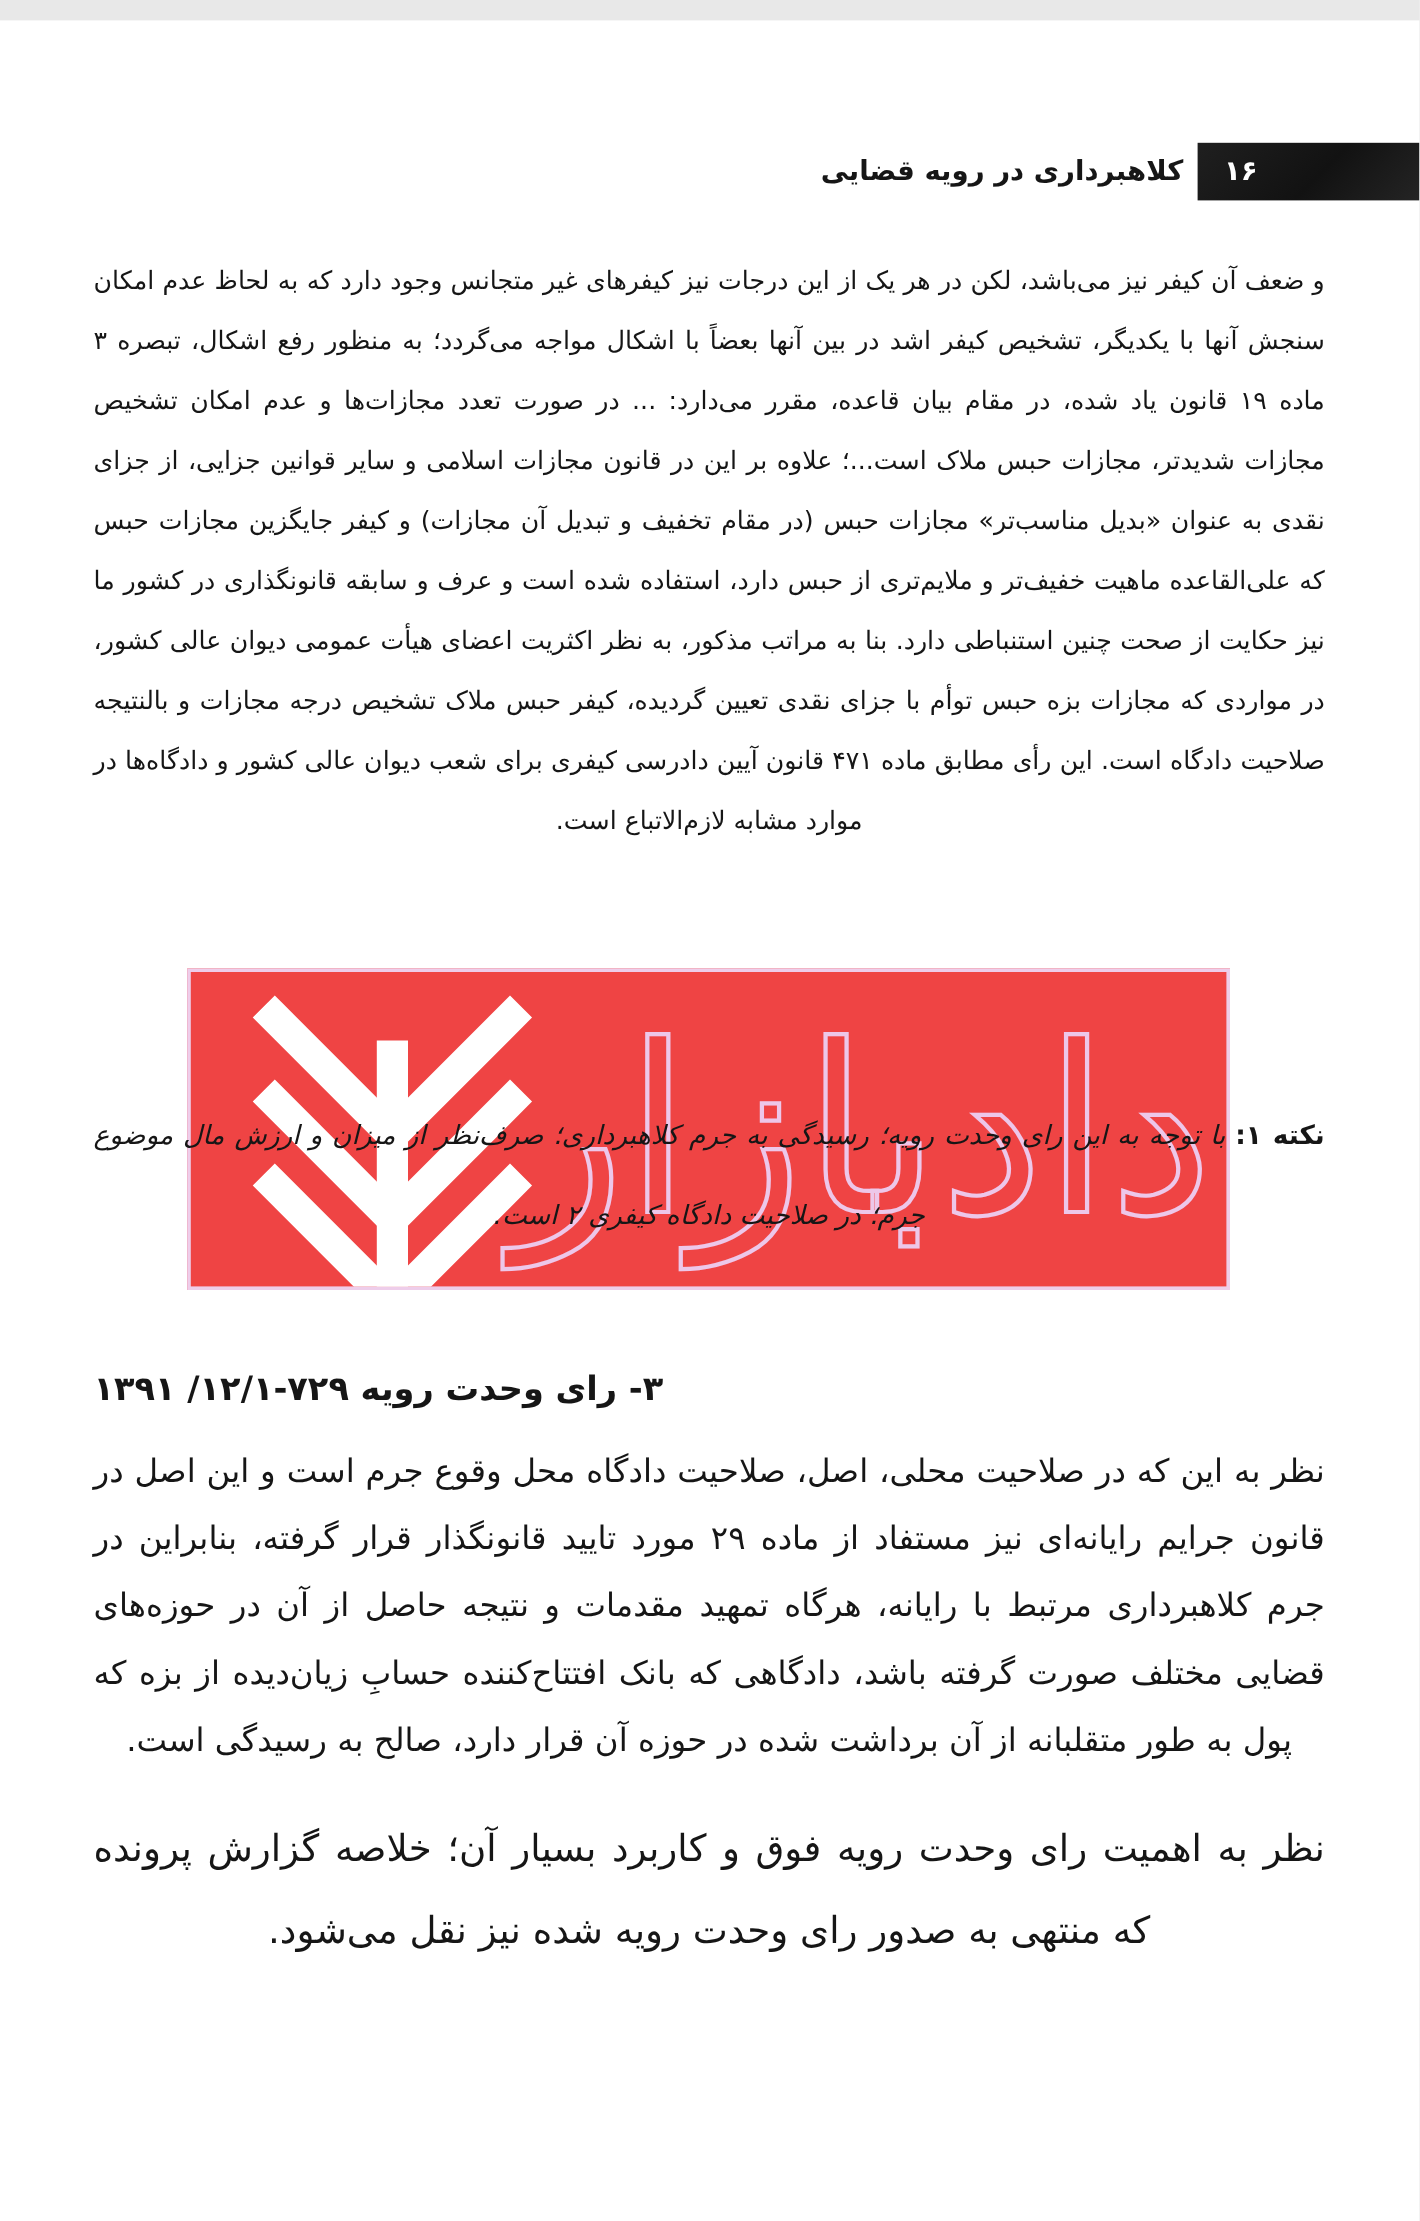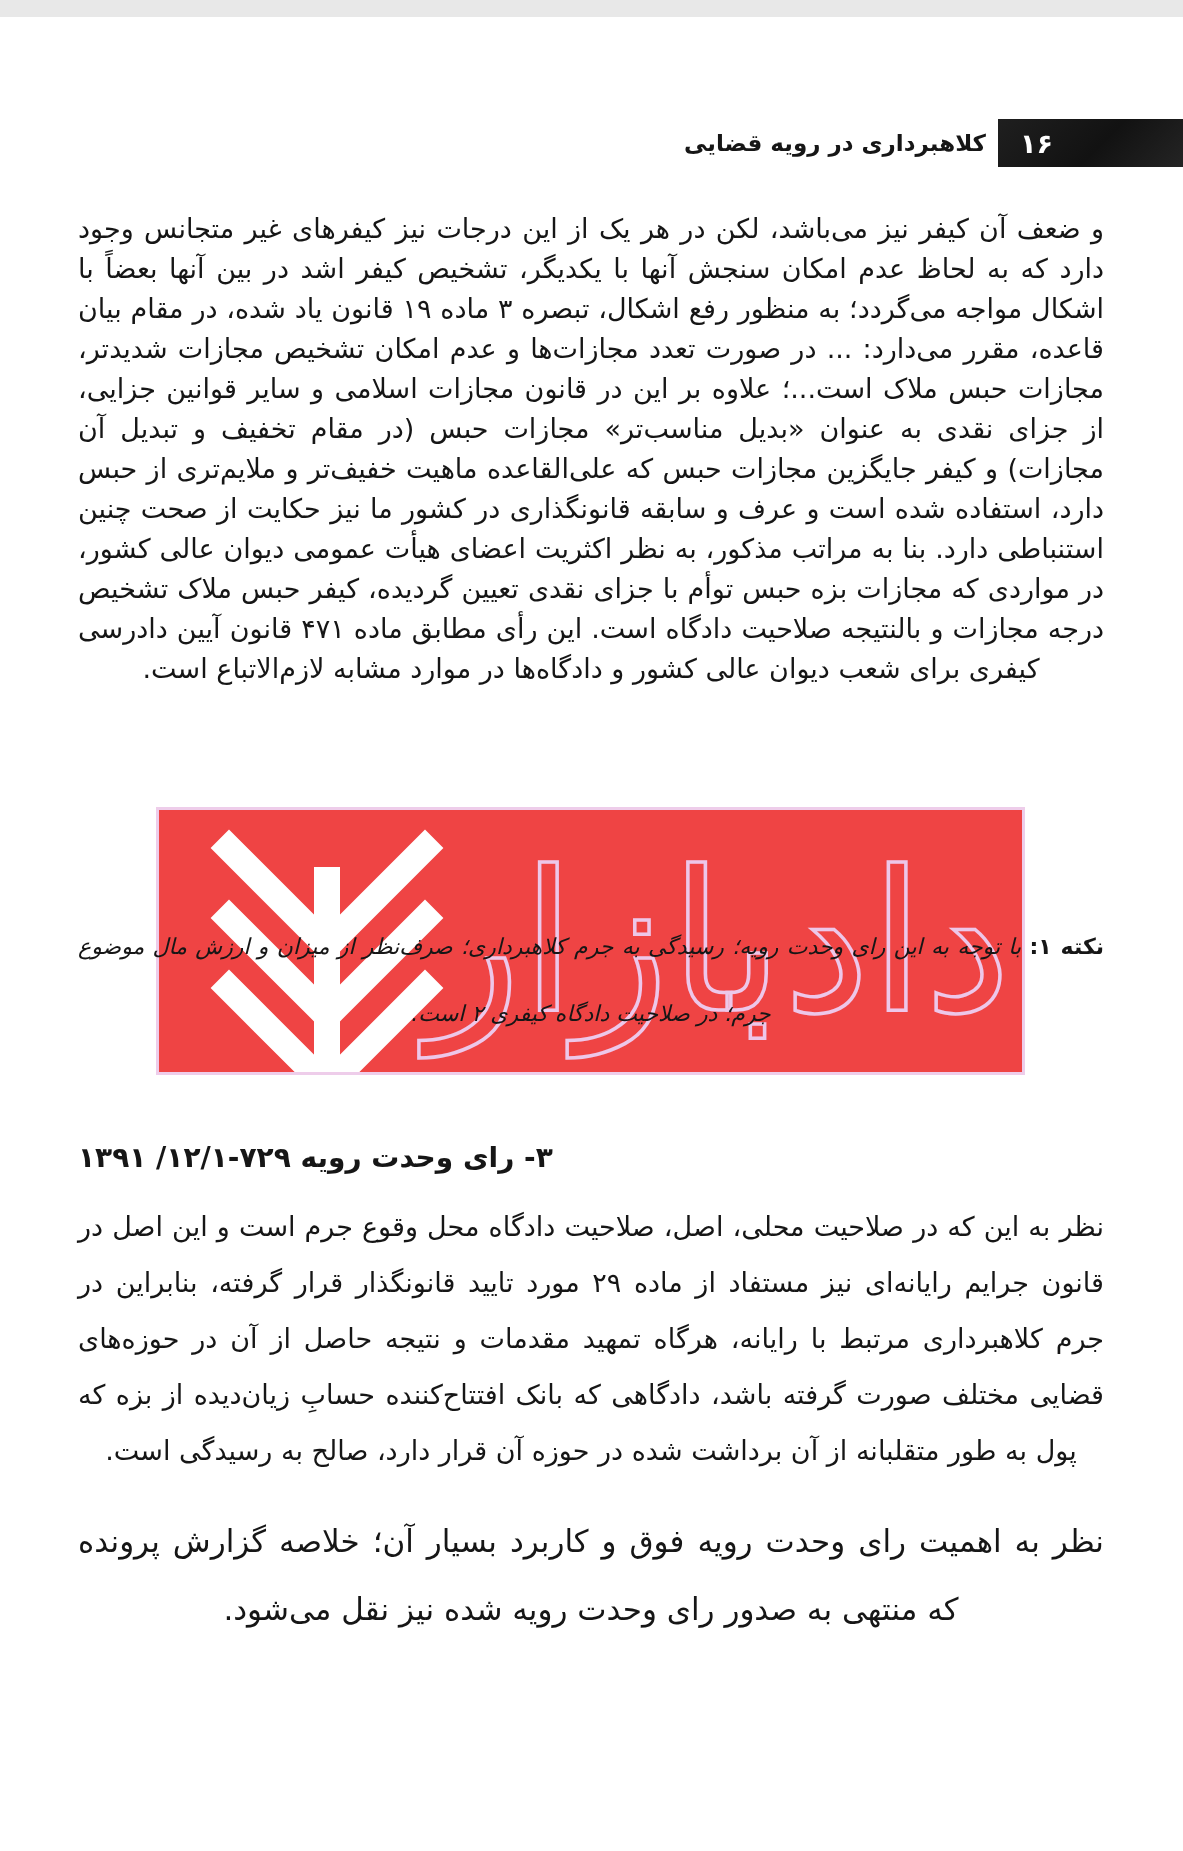--- a/index.html
+++ b/index.html
@@ -21,21 +21,21 @@
     position:absolute;left:0;top:0;
     left:auto;right:0;
     width:185px;height:48px;
     background:linear-gradient(135deg,#1f1f1f 0%,#121212 55%,#242424 100%);
     display:flex;align-items:center;
     justify-content:flex-start;
     direction:ltr;
     padding-left:0;
   }
   .page-num{
-    color:#ffffff;font-size:27px;font-weight:bold;
+    color:#ffffff;font-size:23px;font-weight:bold;
     margin-left:22px;letter-spacing:1px;
   }
   .header-title{
     position:absolute;right:197px;top:0;height:48px;
     display:flex;align-items:center;
     font-size:23px;font-weight:bold;
   }
   
   .watermark{
     position:absolute;
@@ -49,21 +49,21 @@
   }
   .watermark svg{position:absolute;left:0;top:0;}
   
   .textblock{
     position:absolute;left:78px;right:79px;
     direction:rtl;
     text-align:justify;
     text-align-last:center;
     z-index:1;
   }
-  .p-body{font-size:27px;line-height:40px;}
+  .p-body{font-size:21px;line-height:50px;}
   .note{font-size:22px;line-height:67px;}
   .note .note-label{font-weight:bold;font-style:normal;}
   .note .note-text{font-style:italic;}
   .sec-heading{
     position:absolute;left:78px;right:79px;
     direction:rtl;text-align:left;
     font-size:28px;font-weight:bold;
     z-index:1;
   }
   .sec-body{font-size:27px;line-height:56px;}

